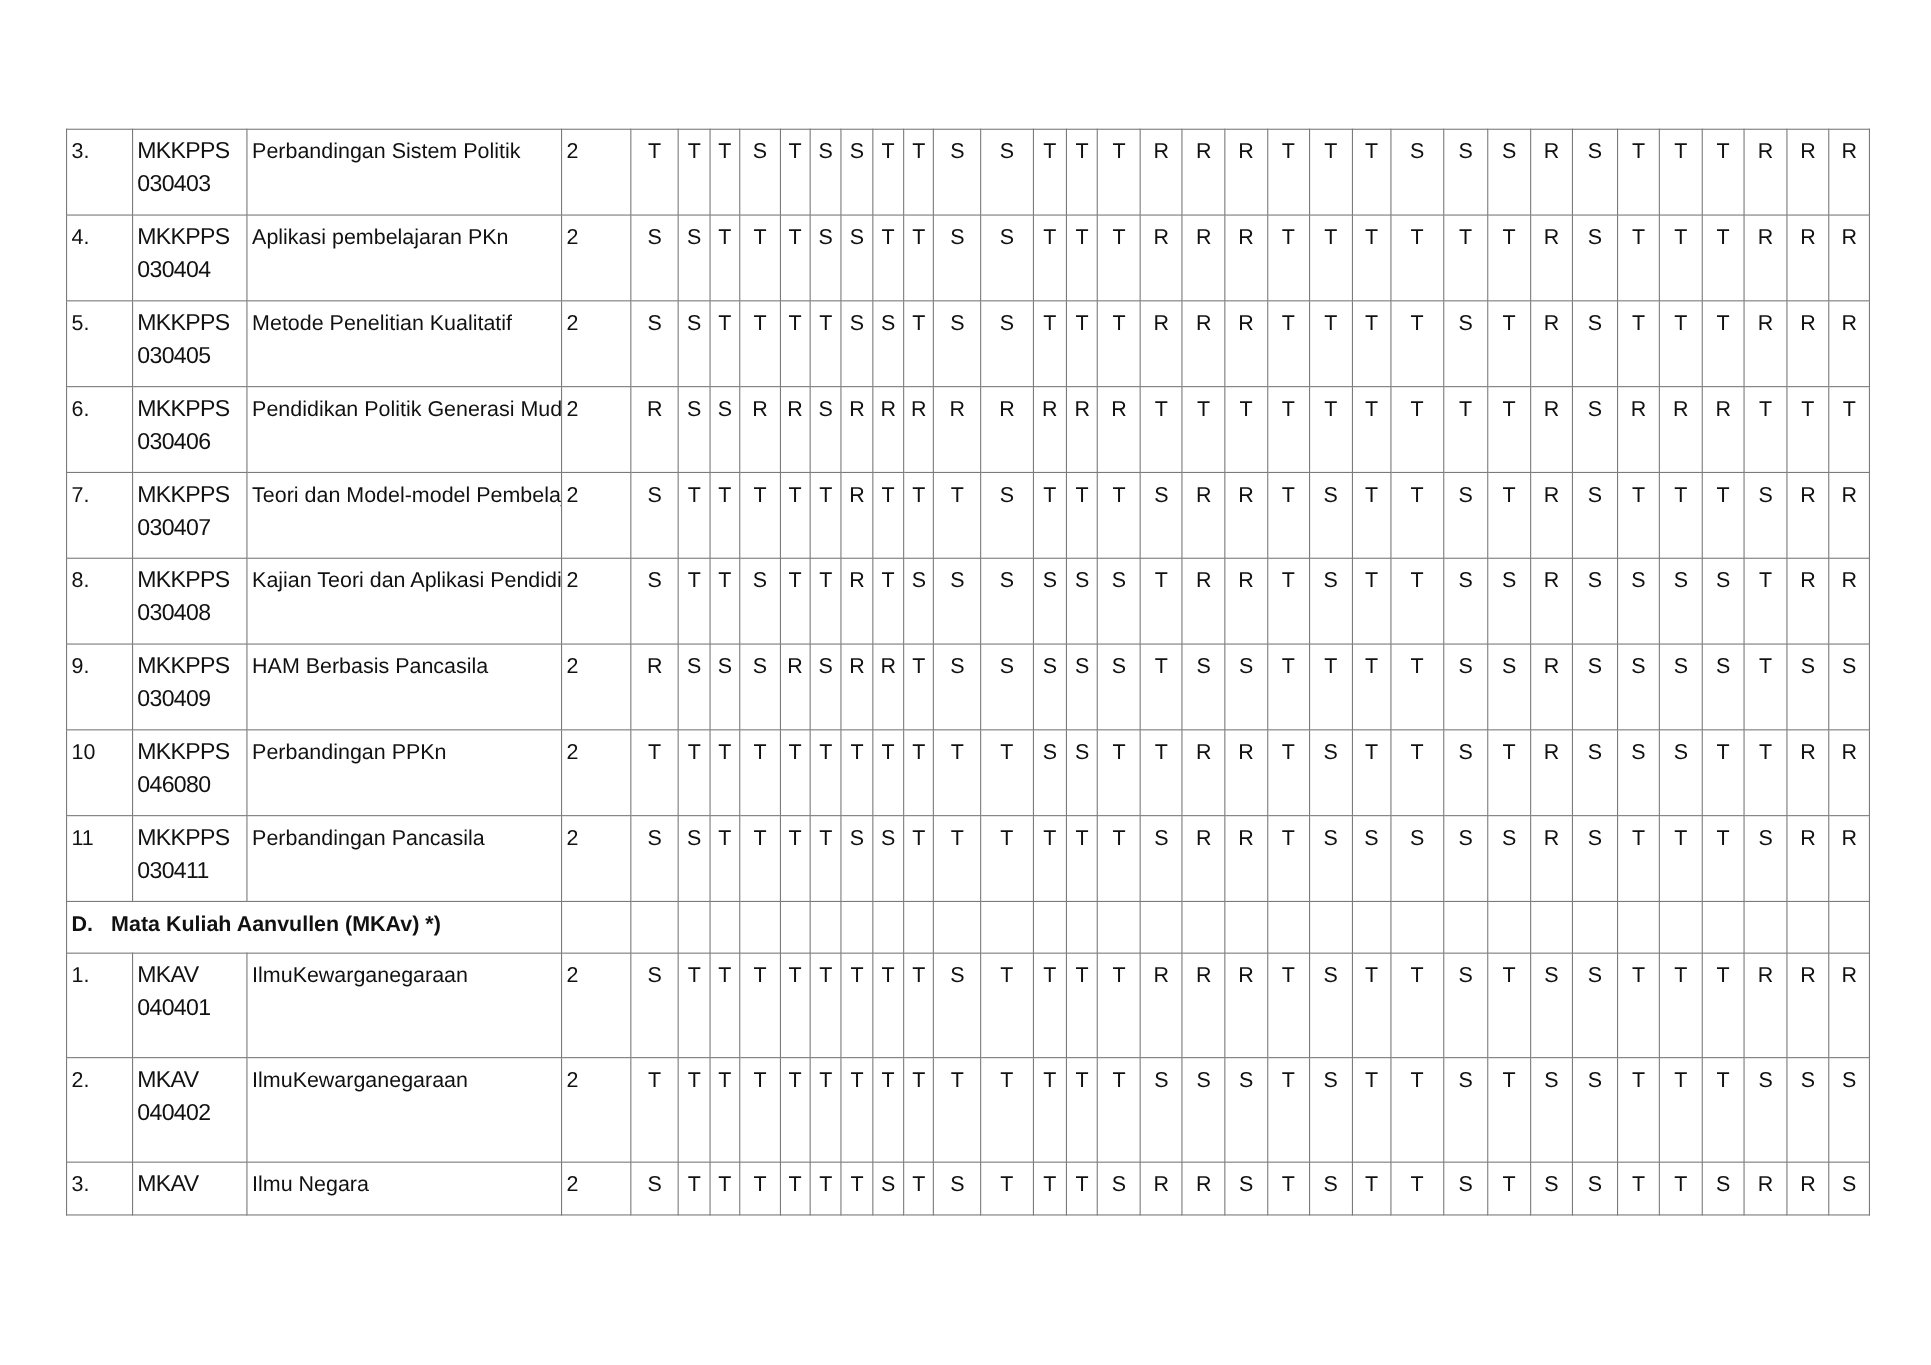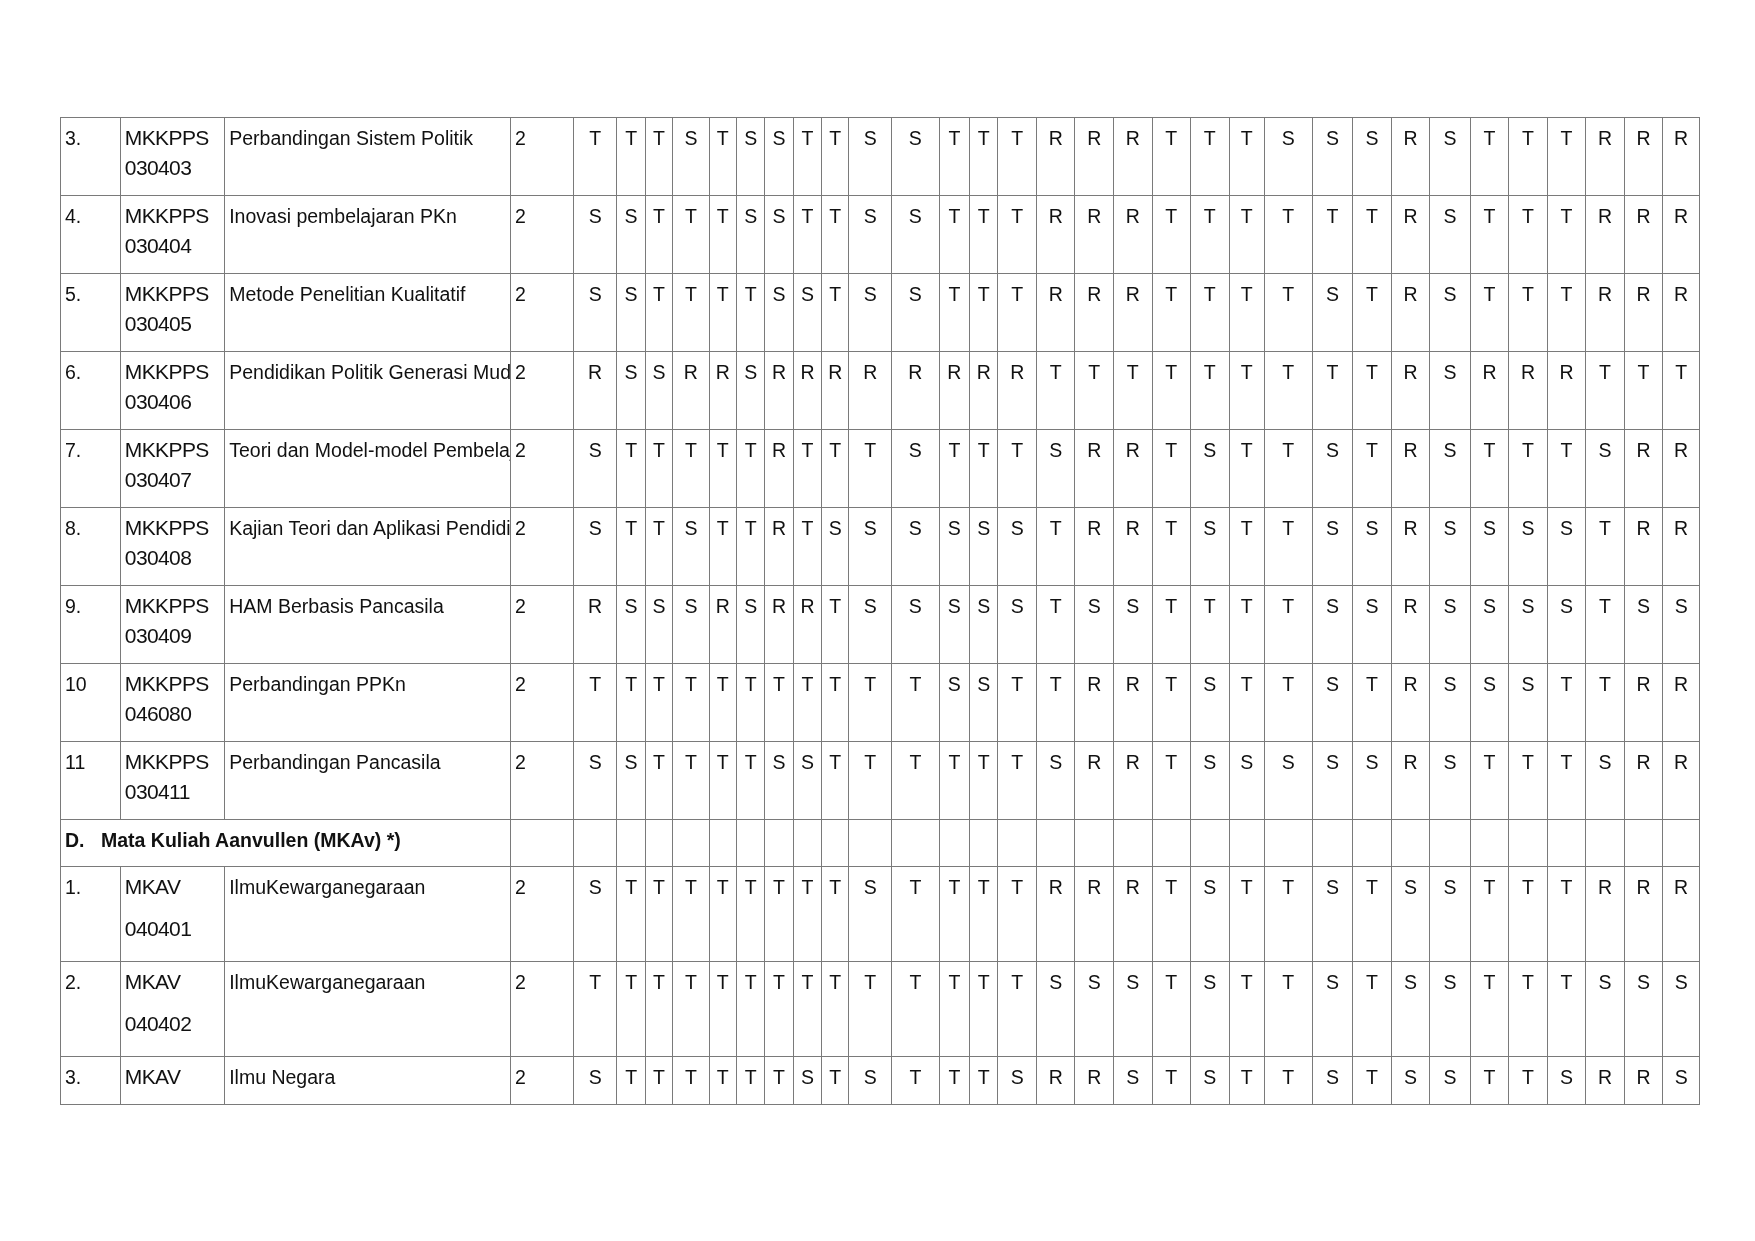--- a/index.html
+++ b/index.html
@@ -102,21 +102,21 @@
         <td class="g">R</td>
         <td class="g">R</td>
         <td class="g">R</td>
       </tr>
       <tr class="r2">
         <td class="no">4.</td>
         <td class="code">
           <div>MKKPPS</div>
           <div>030404</div>
         </td>
-        <td class="name">Inovasi pembelajaran PKn</td>
+        <td class="name">Aplikasi pembelajaran PKn</td>
         <td class="sks">2</td>
         <td class="g">S</td>
         <td class="g">S</td>
         <td class="g">T</td>
         <td class="g">T</td>
         <td class="g">T</td>
         <td class="g">S</td>
         <td class="g">S</td>
         <td class="g">T</td>
         <td class="g">T</td>
@@ -455,21 +455,21 @@
         <td></td>
         <td></td>
         <td></td>
         <td></td>
         <td></td>
       </tr>
       <tr class="r3">
         <td class="no">1.</td>
         <td class="code">
           <div>MKAV</div>
-          <div style="margin-top: 12px;">040401</div>
+          <div style="">040401</div>
         </td>
         <td class="name">IlmuKewarganegaraan</td>
         <td class="sks">2</td>
         <td class="g">S</td>
         <td class="g">T</td>
         <td class="g">T</td>
         <td class="g">T</td>
         <td class="g">T</td>
         <td class="g">T</td>
         <td class="g">T</td>
@@ -495,21 +495,21 @@
         <td class="g">T</td>
         <td class="g">T</td>
         <td class="g">R</td>
         <td class="g">R</td>
         <td class="g">R</td>
       </tr>
       <tr class="r3">
         <td class="no">2.</td>
         <td class="code">
           <div>MKAV</div>
-          <div style="margin-top: 12px;">040402</div>
+          <div style="">040402</div>
         </td>
         <td class="name">IlmuKewarganegaraan</td>
         <td class="sks">2</td>
         <td class="g">T</td>
         <td class="g">T</td>
         <td class="g">T</td>
         <td class="g">T</td>
         <td class="g">T</td>
         <td class="g">T</td>
         <td class="g">T</td>

